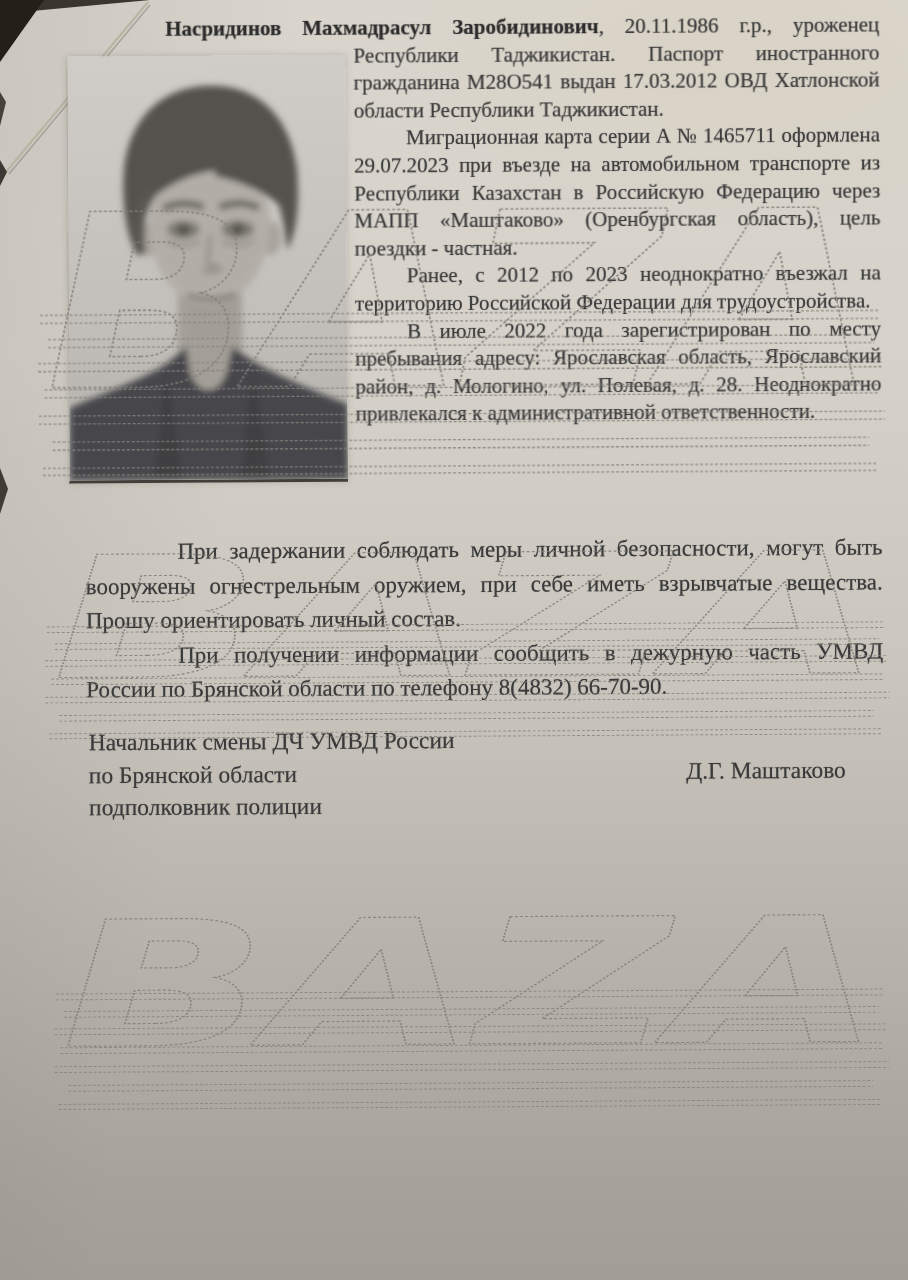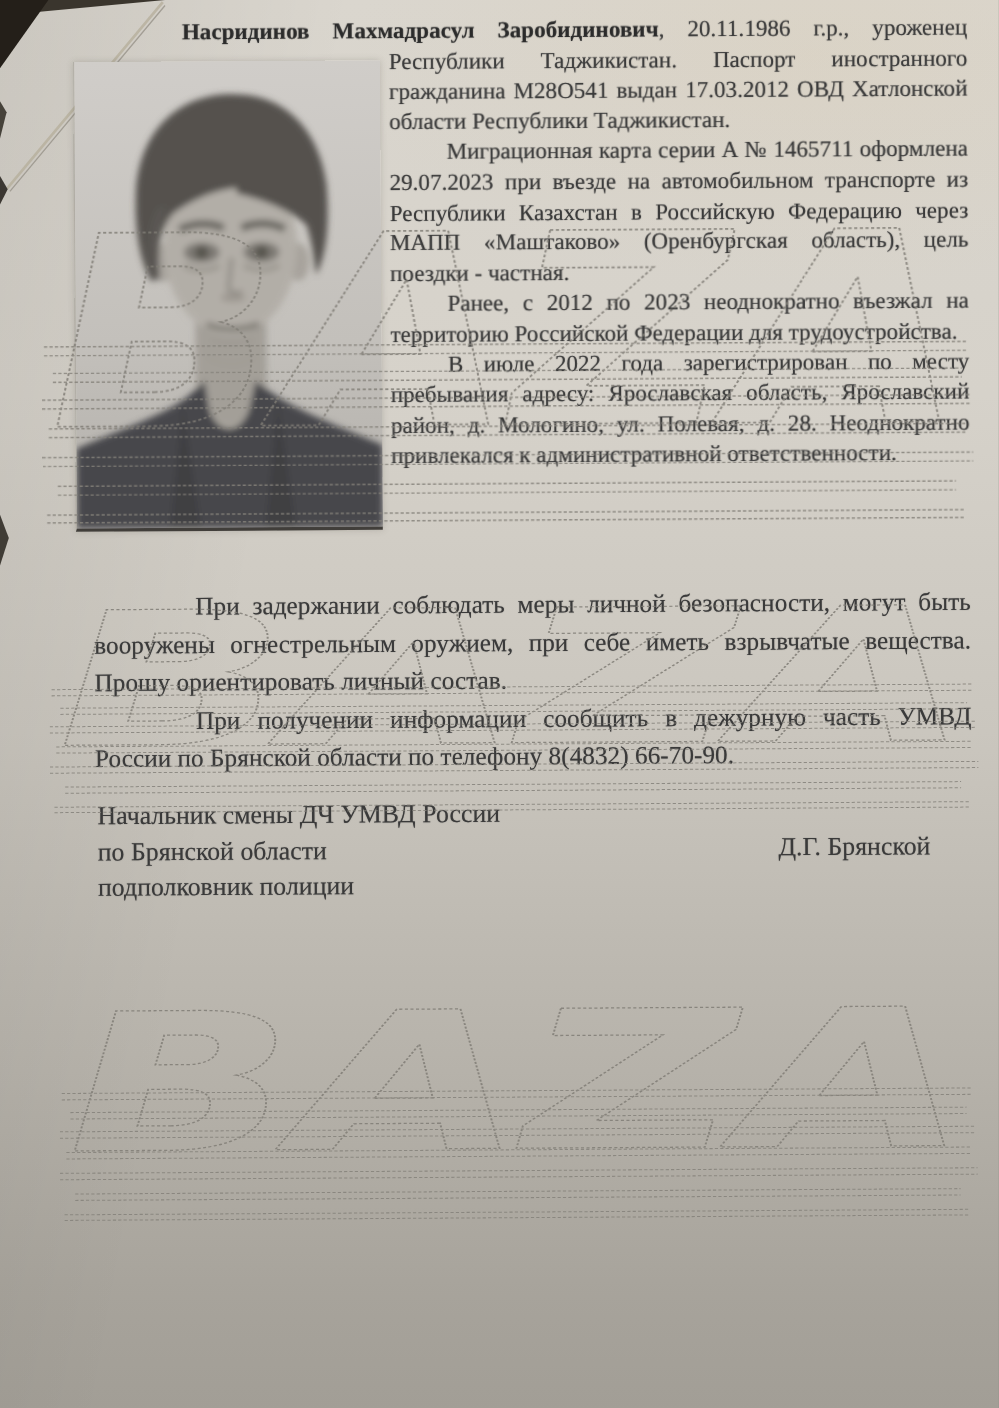--- a/index.html
+++ b/index.html
@@ -158,21 +158,21 @@
       <p>При задержании соблюдать меры личной безопасности, могут быть вооружены огнестрельным оружием, при себе иметь взрывчатые вещества. Прошу ориентировать личный состав.</p>
       <p>При получении информации сообщить в дежурную часть УМВД России по Брянской области по телефону 8(4832) 66-70-90.</p>
     </div>
 
     <div class="sig txt">
       <div class="sig-left">
         <div>Начальник смены ДЧ УМВД России</div>
         <div>по Брянской области</div>
         <div>подполковник полиции</div>
       </div>
-      <div class="sig-name">Д.Г. Брянской</div>
+      <div class="sig-name">Д.Г. Маштаково</div>
     </div>
 
     <svg class="wm wm1" viewBox="0 0 860 310" preserveAspectRatio="none">
         <use href="#bazawm"></use>
       </svg>
     <svg class="wm wm2" viewBox="0 0 860 310" preserveAspectRatio="none">
         <use href="#bazawm"></use>
       </svg>
     <svg class="wm wm3" viewBox="0 0 860 310" preserveAspectRatio="none">
         <use href="#bazawm"></use>

